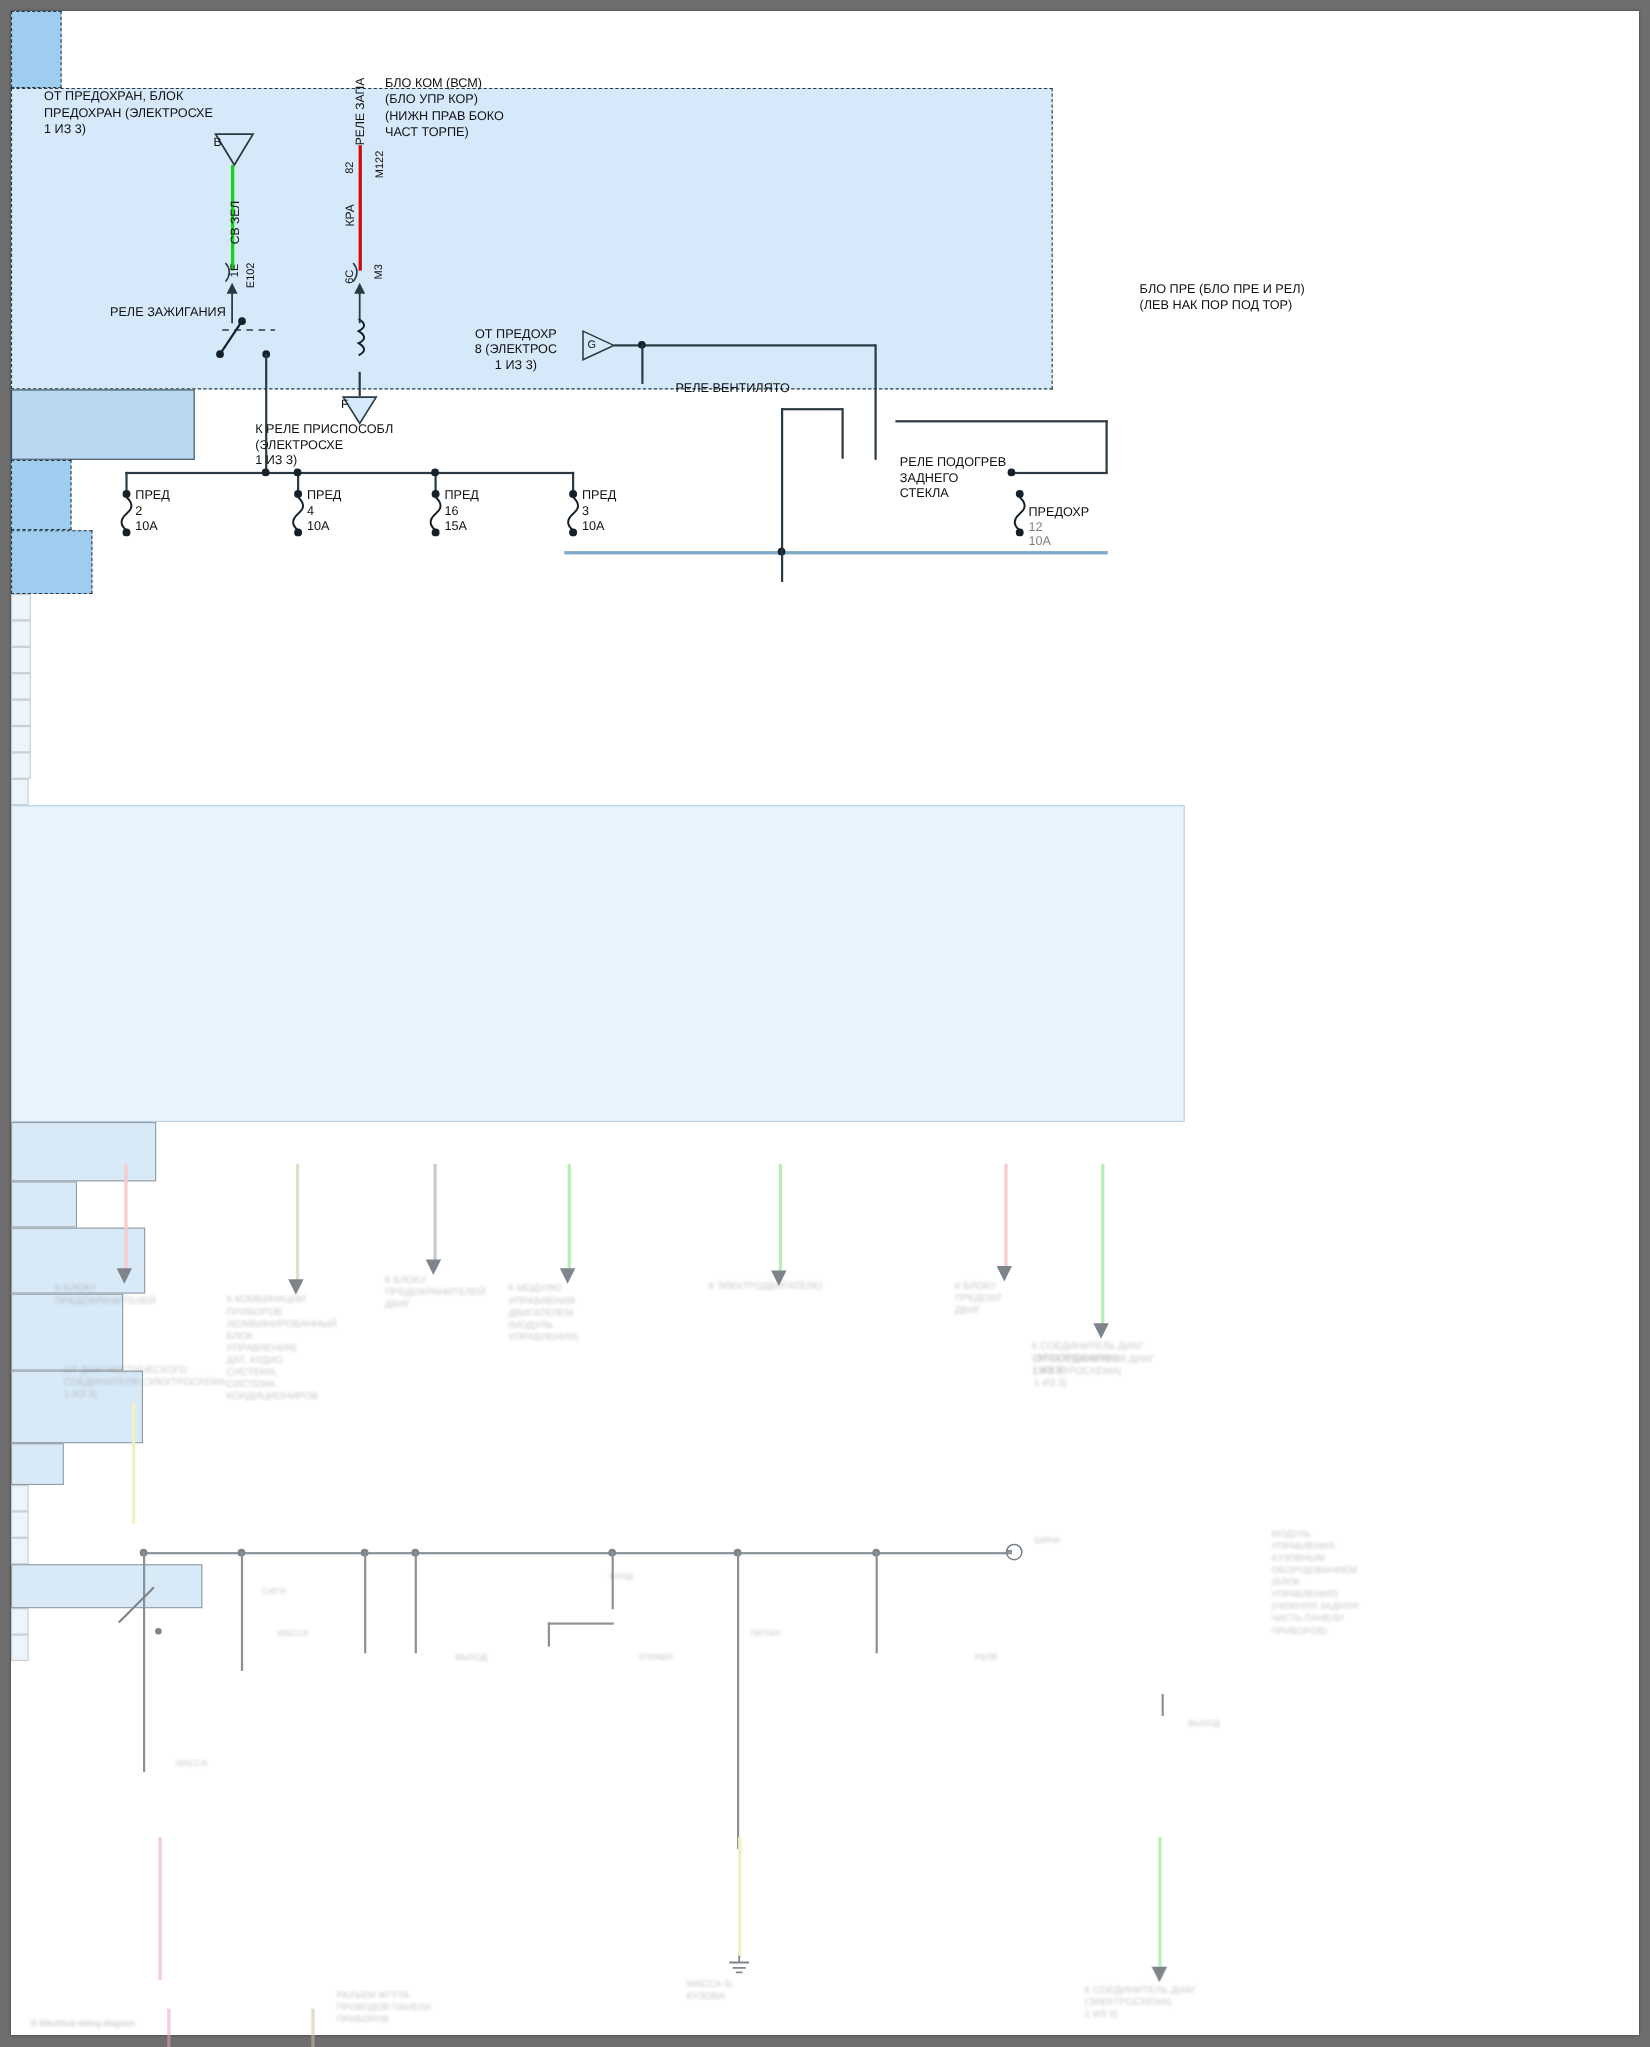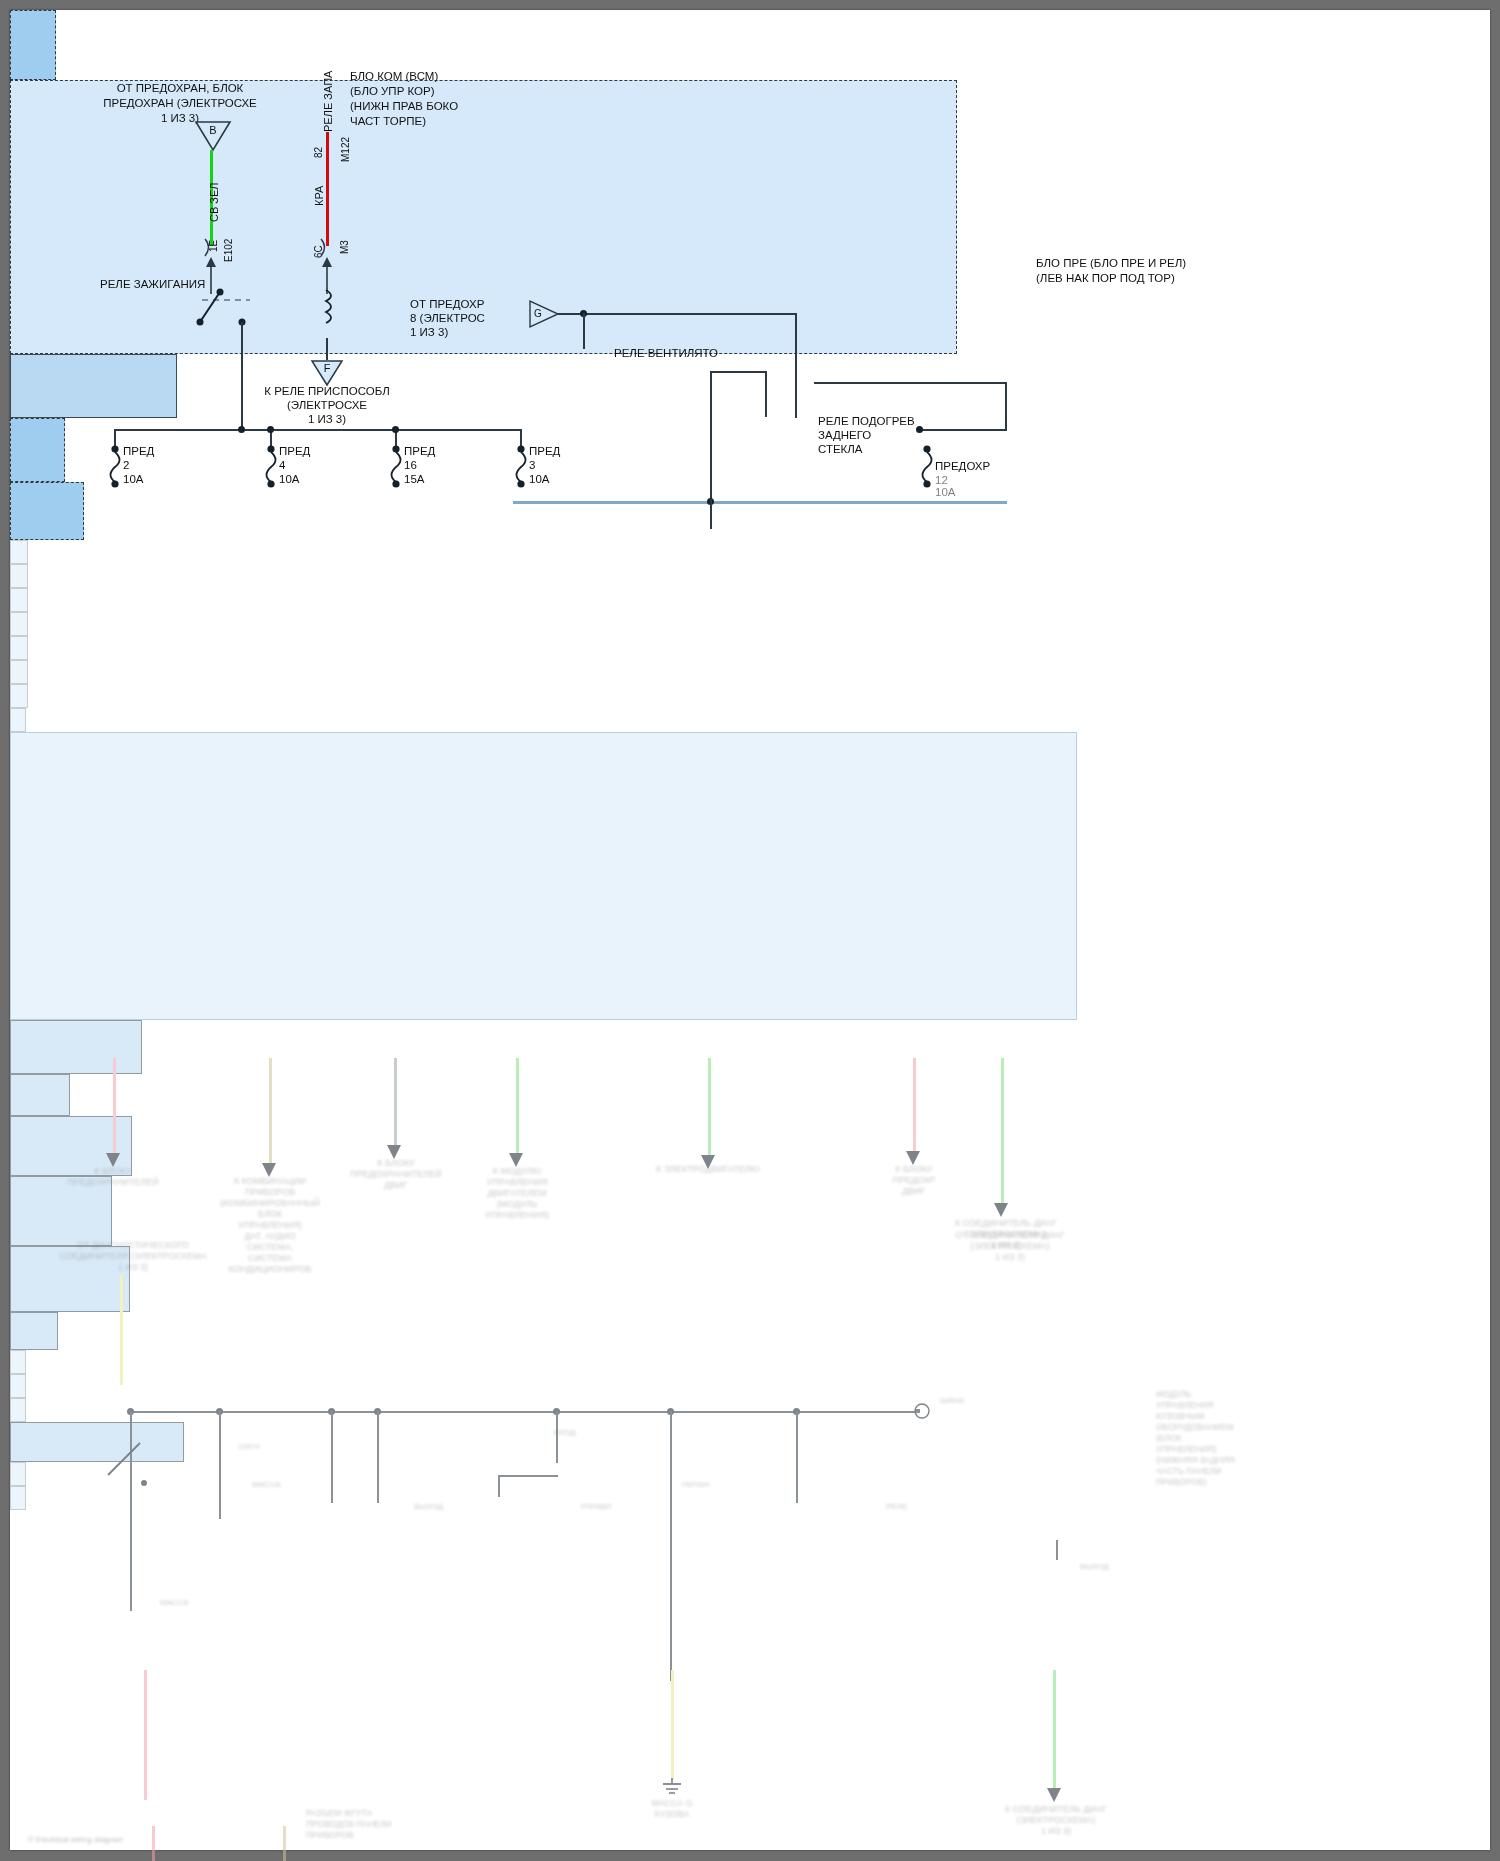--- a/index.html
+++ b/index.html
@@ -3,22 +3,22 @@
 <meta charset="utf-8">
 <style>
   html,body{margin:0;padding:0;background:#6e6e6e;}
   body{font-family:"Liberation Sans",sans-serif;}
   #page{position:relative;width:1500px;height:1861px;background:#6e6e6e;overflow:hidden;}
   #sheet{position:absolute;left:10px;top:10px;width:1480px;height:1840px;background:#ffffff;box-shadow:0 0 2px #333;}
   .blur{filter:blur(0.6px);opacity:.55;}
   .blur2{filter:blur(1.4px);opacity:.45;}
 
   .txt{position:absolute;font-size:11.5px;color:#111;line-height:13px;white-space:pre;}
-  .txt.c{text-align:center;}
-  .txt.r{text-align:left;}
+  .txt.c{text-align:left;}
+  .txt.r{text-align:center;}
   .vtxt{position:absolute;font-size:11.5px;color:#111;white-space:nowrap;transform-origin:0 0;transform:rotate(-90deg);}
 
   .wire{position:absolute;background:#2b3a42;}
   .h{height:1.6px;}
   .v{width:1.6px;}
   .wire.green{background:#16d316;width:3px;}
   .wire.red{background:#d10a0a;width:3px;}
   .wire.pink{background:#f0a0a8;width:3px;}
   .wire.lgreen{background:#7fe07f;width:3px;}
   .wire.gray{background:#9aa4a8;width:3px;}

